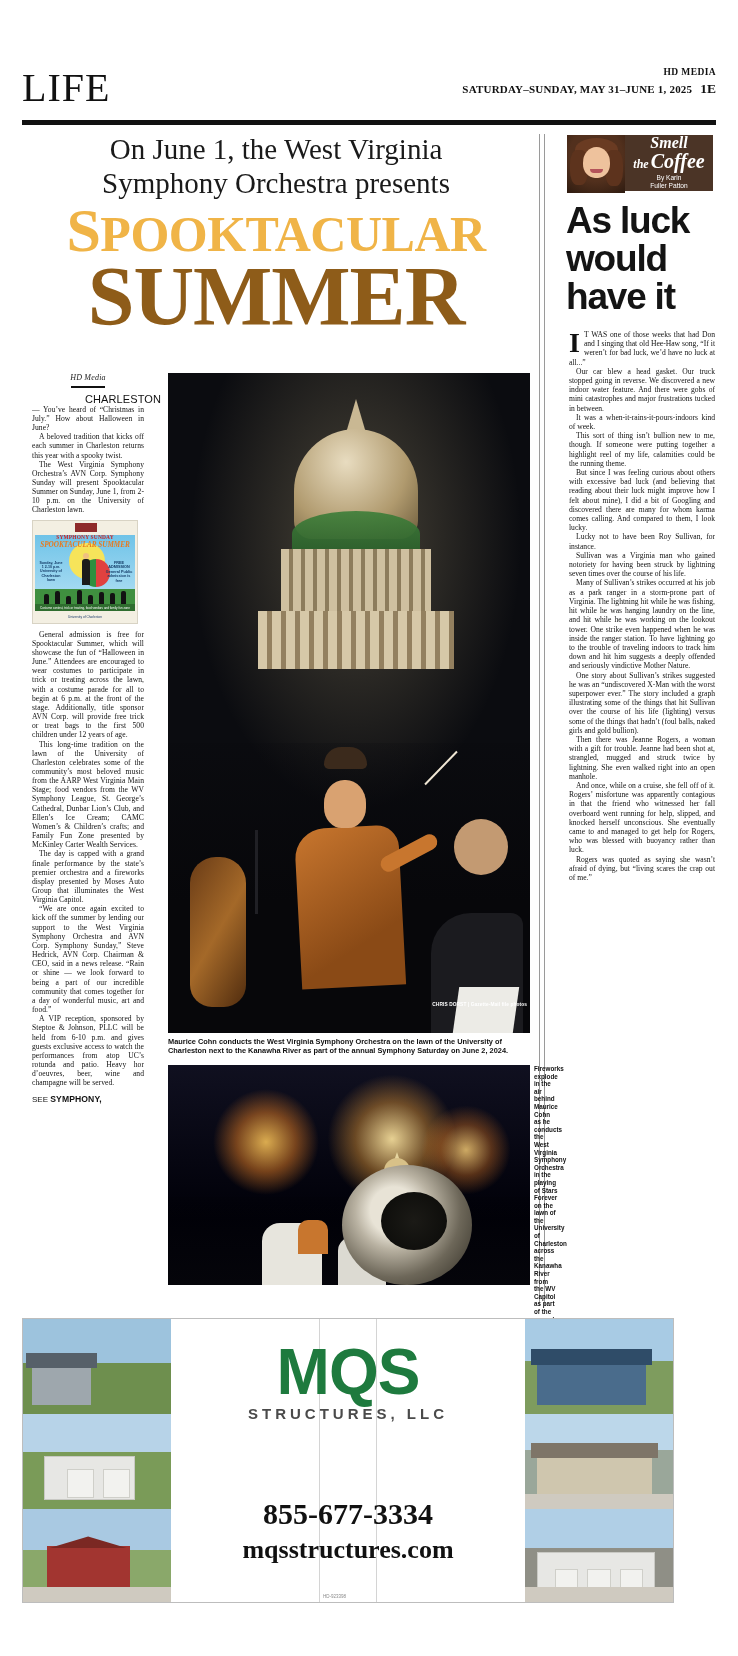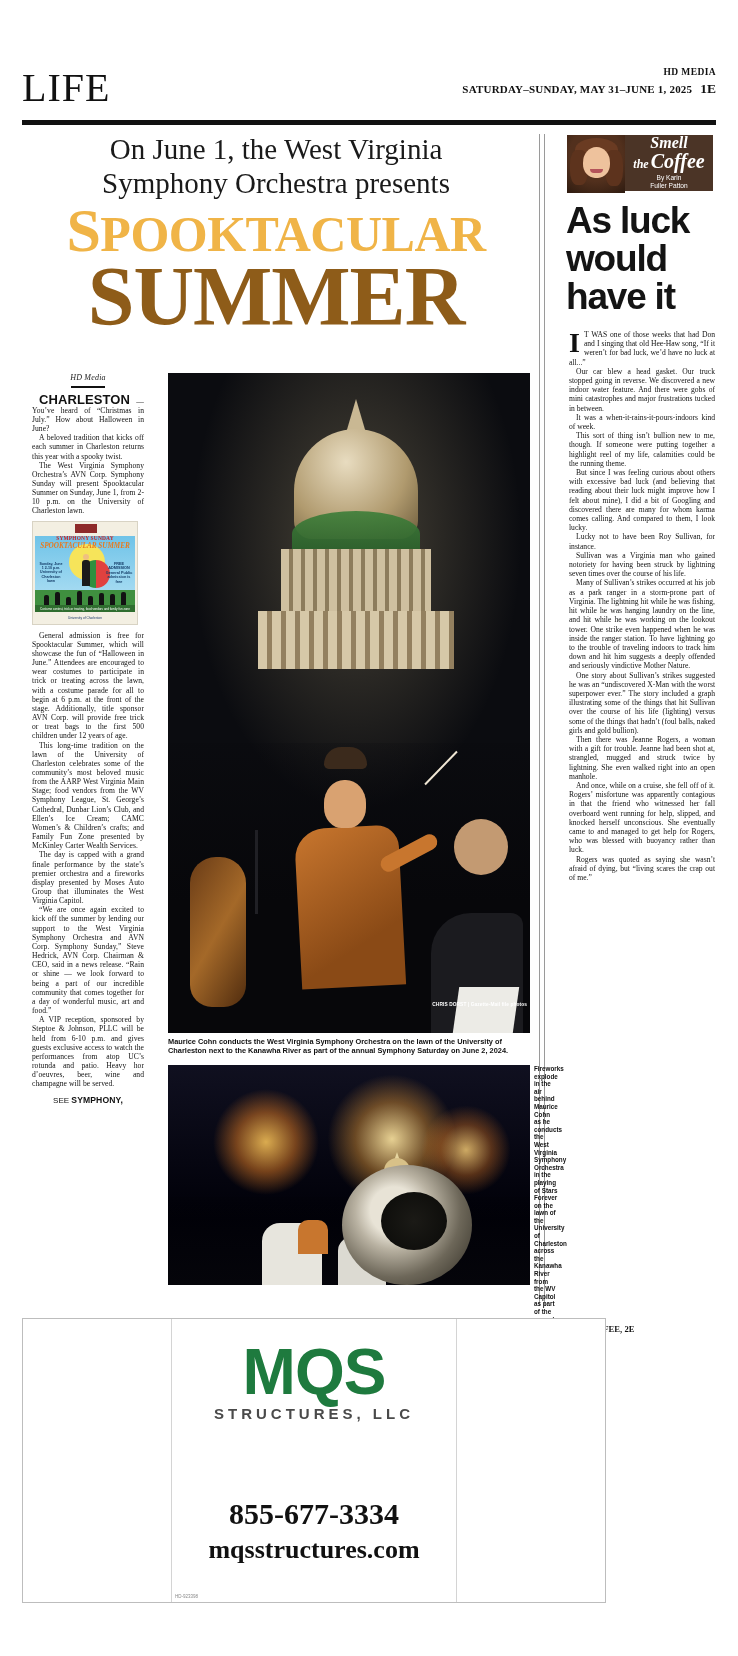--- a/index.html
+++ b/index.html
@@ -149,30 +149,30 @@
     font-family: "Liberation Serif", serif;
     font-size: 7.6px;
     line-height: 9.15px;
     text-align: justify;
     color: #111;
     letter-spacing: 0.05px;
   }
   .bodytext p { text-indent: 7px; margin: 0; }
   .dateline-city {
     font-family: "Liberation Sans", sans-serif;
-    font-weight: 700;
-    font-size: 13px;
+    font-weight: 400;
+    font-size: 11px;
     letter-spacing: 0.1px;
+    margin-left: 46px;
   }
   .see-line {
     font-family: "Liberation Sans", sans-serif;
     font-size: 8px;
     color: #111;
     margin-top: 7px;
-    text-align: center;
   }
   .see-line b { font-size: 8.6px; letter-spacing: 0.1px; }
 
   
   .flyer {
     width: 106px; height: 104px;
     margin: 5px 0 6px 0;
     position: relative;
     background: #f3efe2;
     border: 1px solid #d8d3c4;
@@ -511,26 +511,25 @@
   }
   .coffee-see {
     position: absolute; left: 17px; top: 1192px; width: 150px;
     font-family: Liberation Serif, serif; font-size: 8px; color: #111;
   }
   .coffee-see b { font-size: 8.6px; }
 
   
   .ad {
     position: absolute;
-    left: 22px; top: 1318px; width: 584px; height: 285px;
+    left: 22px; top: 1318px; width: 652px; height: 285px;
     border: 1px solid #bdbdbd;
     background: #fff;
     overflow: hidden;
     display: flex;
-    flex-direction: column;
   }
   .ad-left { width: 148px; position: relative; }
   .ad-center { flex: 1; position: relative; background: #fff; }
   .ad-right { width: 148px; position: relative; }
 
   .barn-img { position: absolute; left: 0; right: 0; }
   .b1 { top: 0; height: 95px; background: linear-gradient(#9dc3dd 0 46%, #6e8f4e 46% 100%); }
   .b2 { top: 95px; height: 95px; background: linear-gradient(#b7d3e8 0 40%, #7a9b58 40% 100%); }
   .b3 { top: 190px; height: 93px; background: linear-gradient(#a9c9e2 0 44%, #8aa86a 44% 100%); }
   .r1 { top: 0; height: 95px; background: linear-gradient(#a8cbe4 0 44%, #7e9c5e 44% 100%); }

